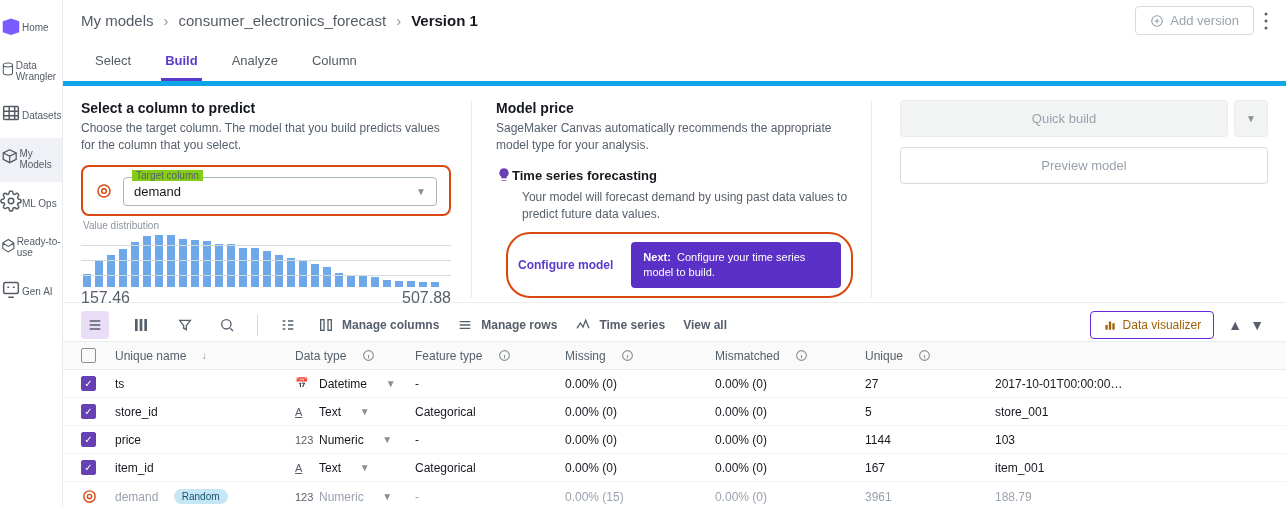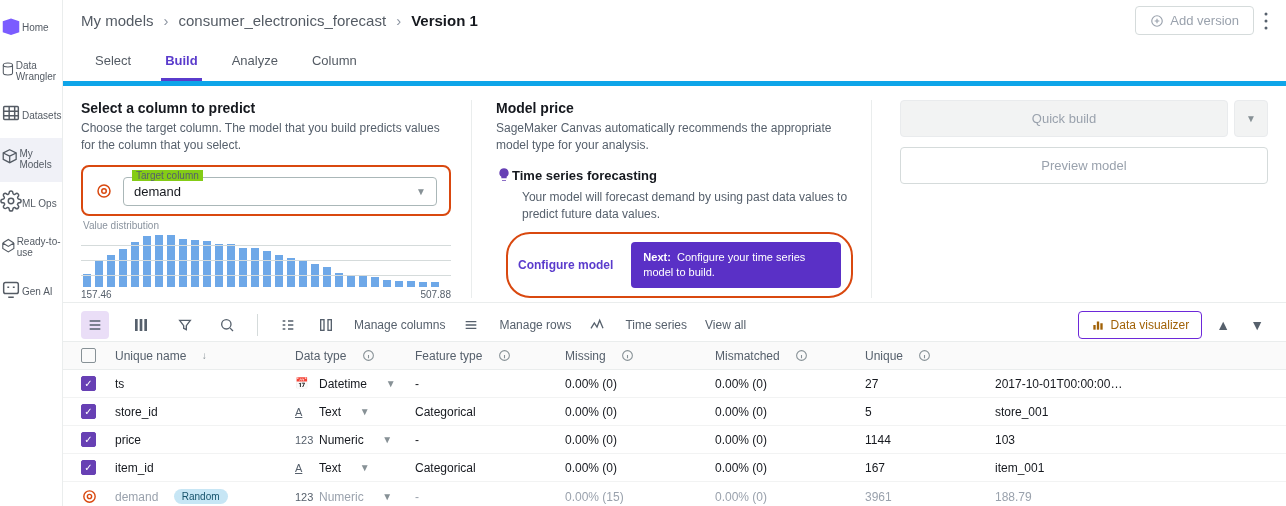--- a/index.html
+++ b/index.html
@@ -76,21 +76,21 @@
     position: relative;
   }
   .field-label {
     position: absolute; top: -8px; left: 8px; background: #84cc16; padding: 0 4px;
     font-size: 10px; color: #56606c;
   }
   .chart-title { font-size: 10px; color: #8a939e; margin-top: 4px; margin-left: 2px; }
   .sparkchart { position: relative; height: 60px; margin-top: 4px; }
   .sparkchart .bars { display: flex; align-items: flex-end; gap: 4px; height: 52px; padding: 0 2px; }
   .sparkchart .bar { width: 8px; background: #6ea8e8; }
-  .sparkchart .axis { font-size: 10px; color: #56606c; display: flex; justify-content: space-between; padding: 2px 0 0; }
+  .sparkchart .axis { font-size: 16px; color: #56606c; display: flex; justify-content: space-between; padding: 2px 0 0; }
   .sparkchart .tick { height: 1px; background: #d5dbdb; position: absolute; left: 0; right: 0; }
 
   .lightbulb { width: 16px; height: 16px; color: #6740B4; }
   .mt-title { font-weight: 700; font-size: 13px; margin-top: 12px; display: flex; align-items: flex-end; }
   .mt-body { font-size: 12px; color: #56606c; margin-top: 6px; margin-left: 26px; line-height: 1.45; }
 
   .configure-box {
     border: 2px solid #d9480f; border-radius: 24px; padding: 8px 10px;
     margin-top: 8px; margin-left: 10px; display: flex; align-items: center; gap: 18px;
   }
@@ -106,21 +106,21 @@
     font-size: 13px; color: #9aa2ad; background: #f2f3f3; border: 1px solid #e9ebed;
     display: flex; align-items: center; justify-content: center; gap: 8px;
   }
   .big-btn.outline { background: #fff; border: 1px solid #d5dbdb; }
 
   .dataset-bar { display: flex; align-items: center; justify-content: space-between; padding: 8px 18px 2px 18px; border-top: 1px solid #eaeded; }
   .ds-left { display: flex; align-items: center; gap: 18px; }
   .ds-name { font-weight: 700; font-size: 14px; }
   .ds-sub { font-size: 11px; color: #56606c; }
   .ds-sub .link { color: #0073bb; cursor: pointer; }
-  .tool { color: #56606c; cursor: pointer; display: flex; align-items: center; gap: 20px; font-size: 12px; }
+  .tool { color: #56606c; cursor: pointer; display: flex; align-items: center; gap: 8px; font-size: 12px; font-weight: bold; }
   .tool.icononly { padding: 4px; }
   .iconbox { width: 28px; height: 28px; display:flex; align-items:center; justify-content:center; border-radius: 4px; }
   .iconbox.active { background: #eadef7; }
   .ds-right { display: flex; align-items: center; gap: 10px; }
   .dv-btn {
     display: flex; align-items: center; gap: 6px; border: 1px solid #6d28d9;
     color: #a16207; padding: 6px 12px; border-radius: 4px; font-size: 12px; cursor: pointer;
   }
 
   .grid { width: 100%; }

